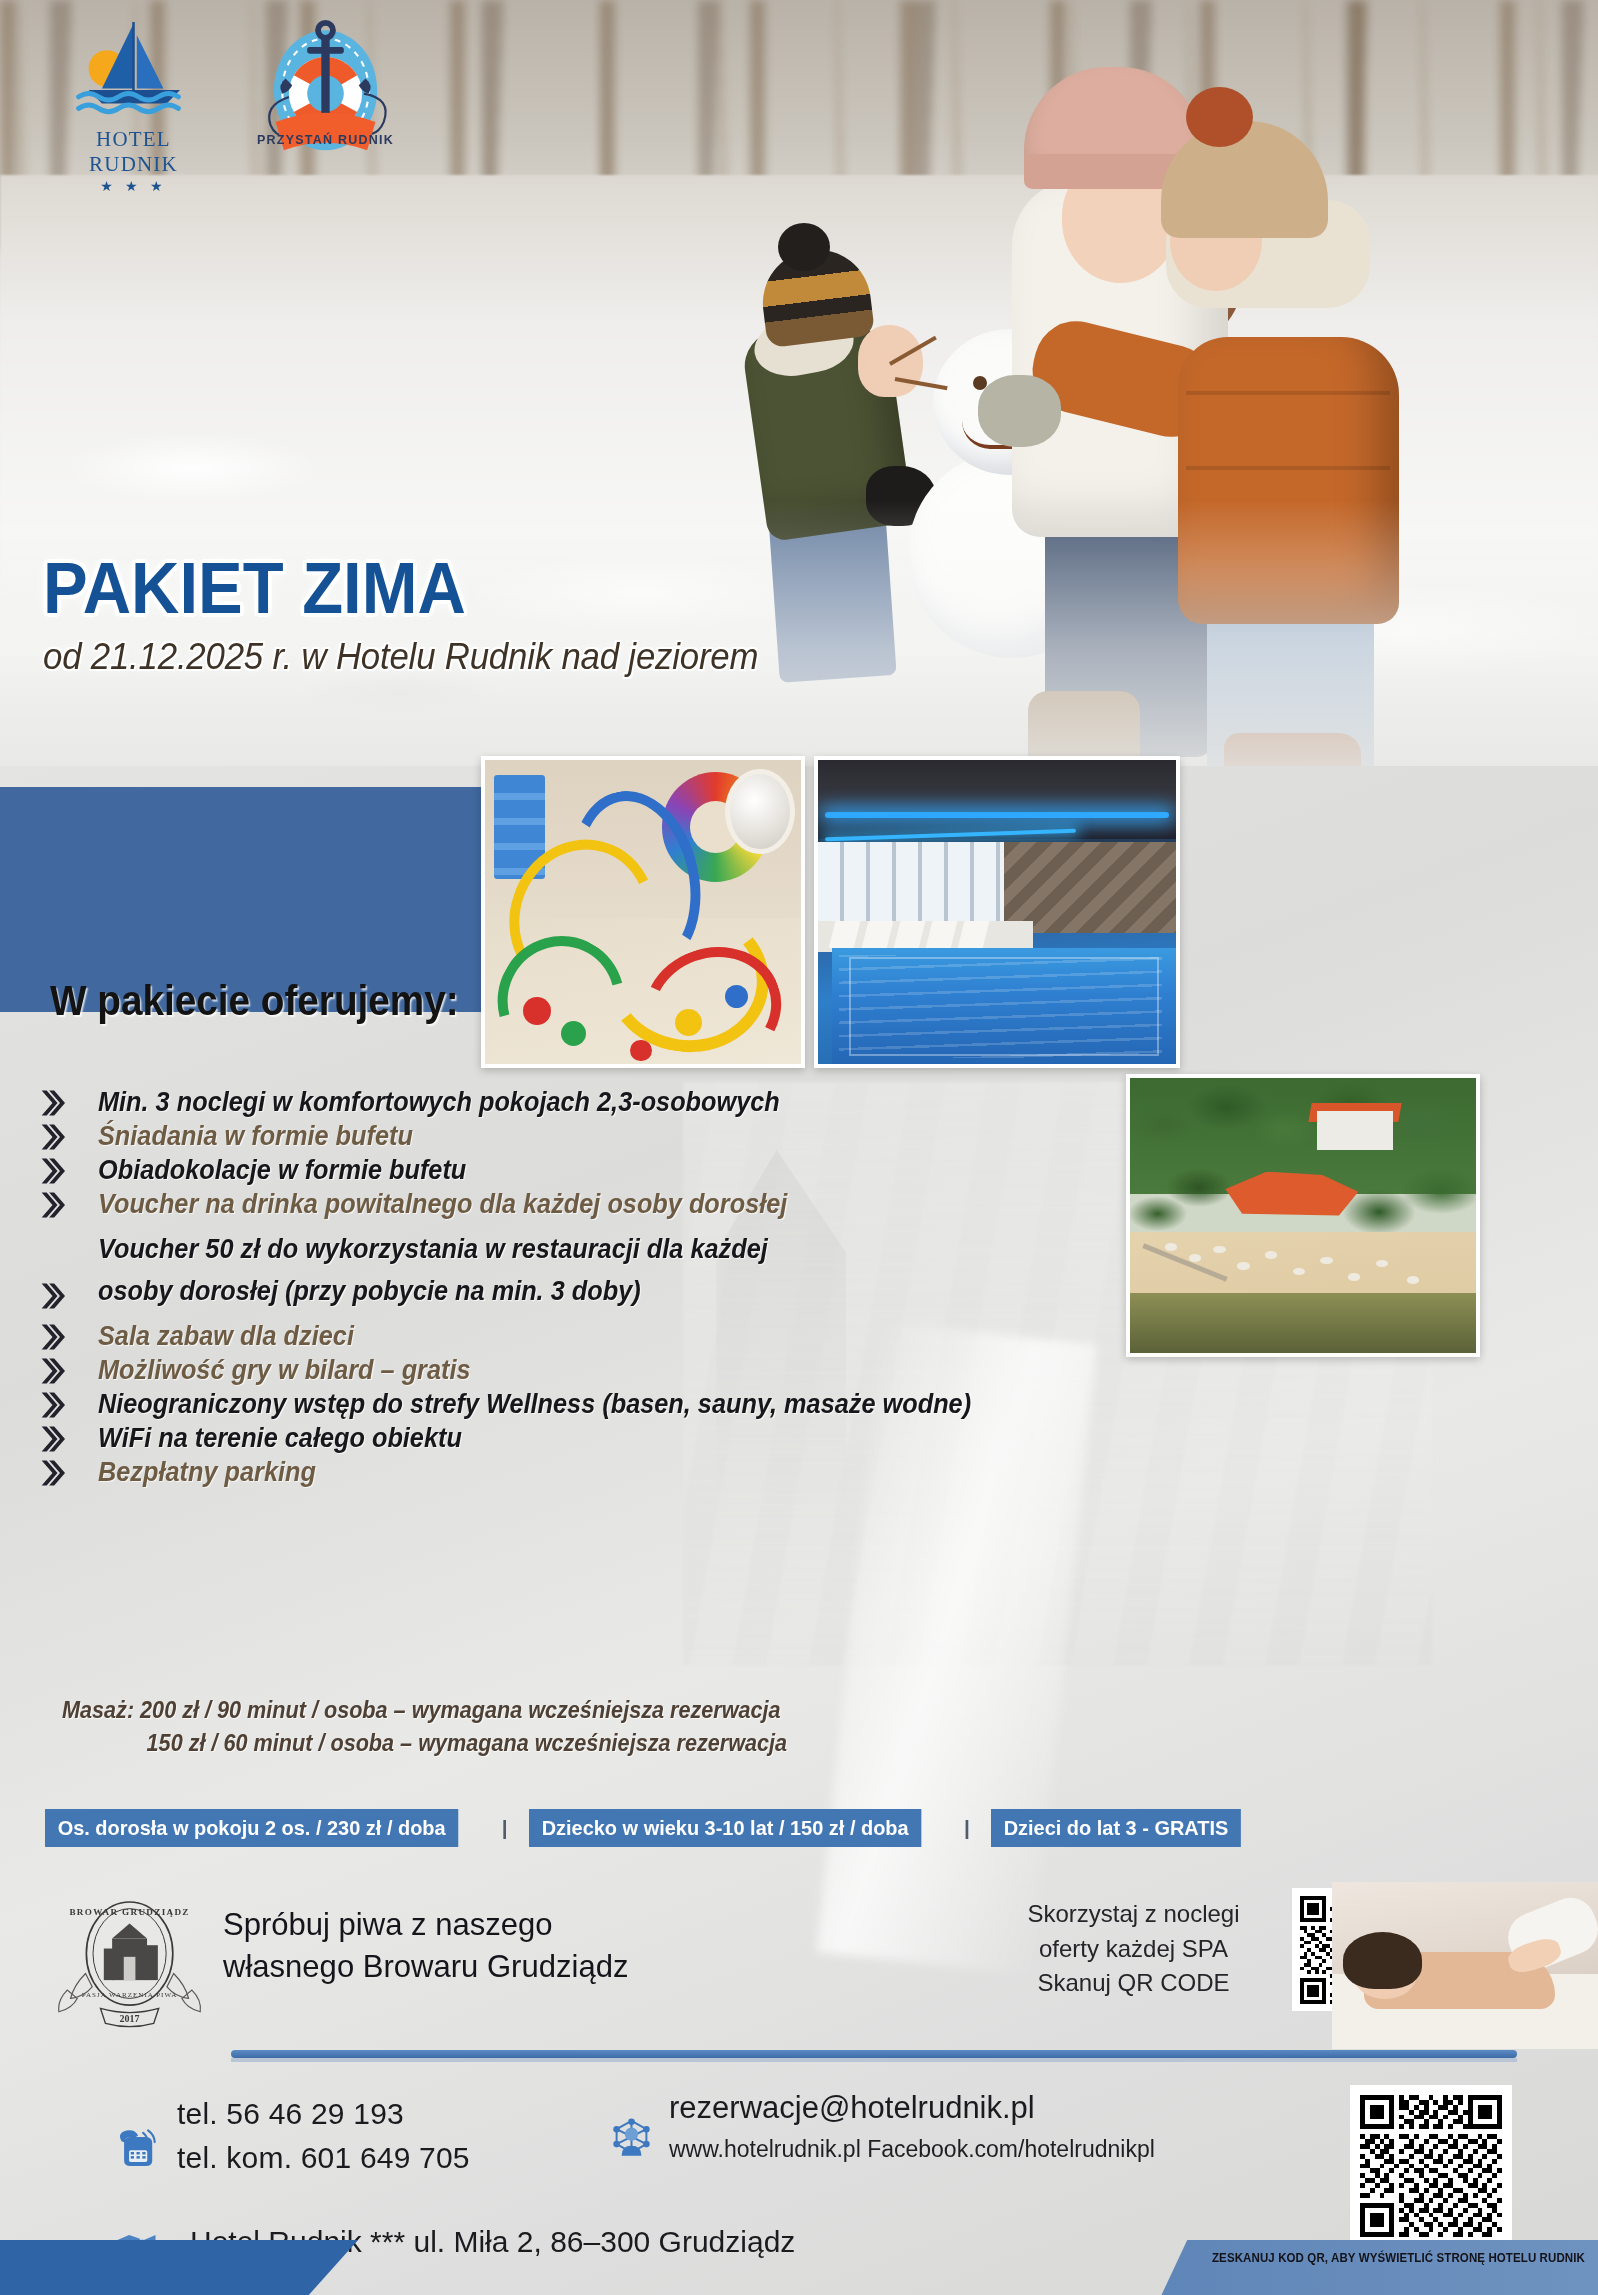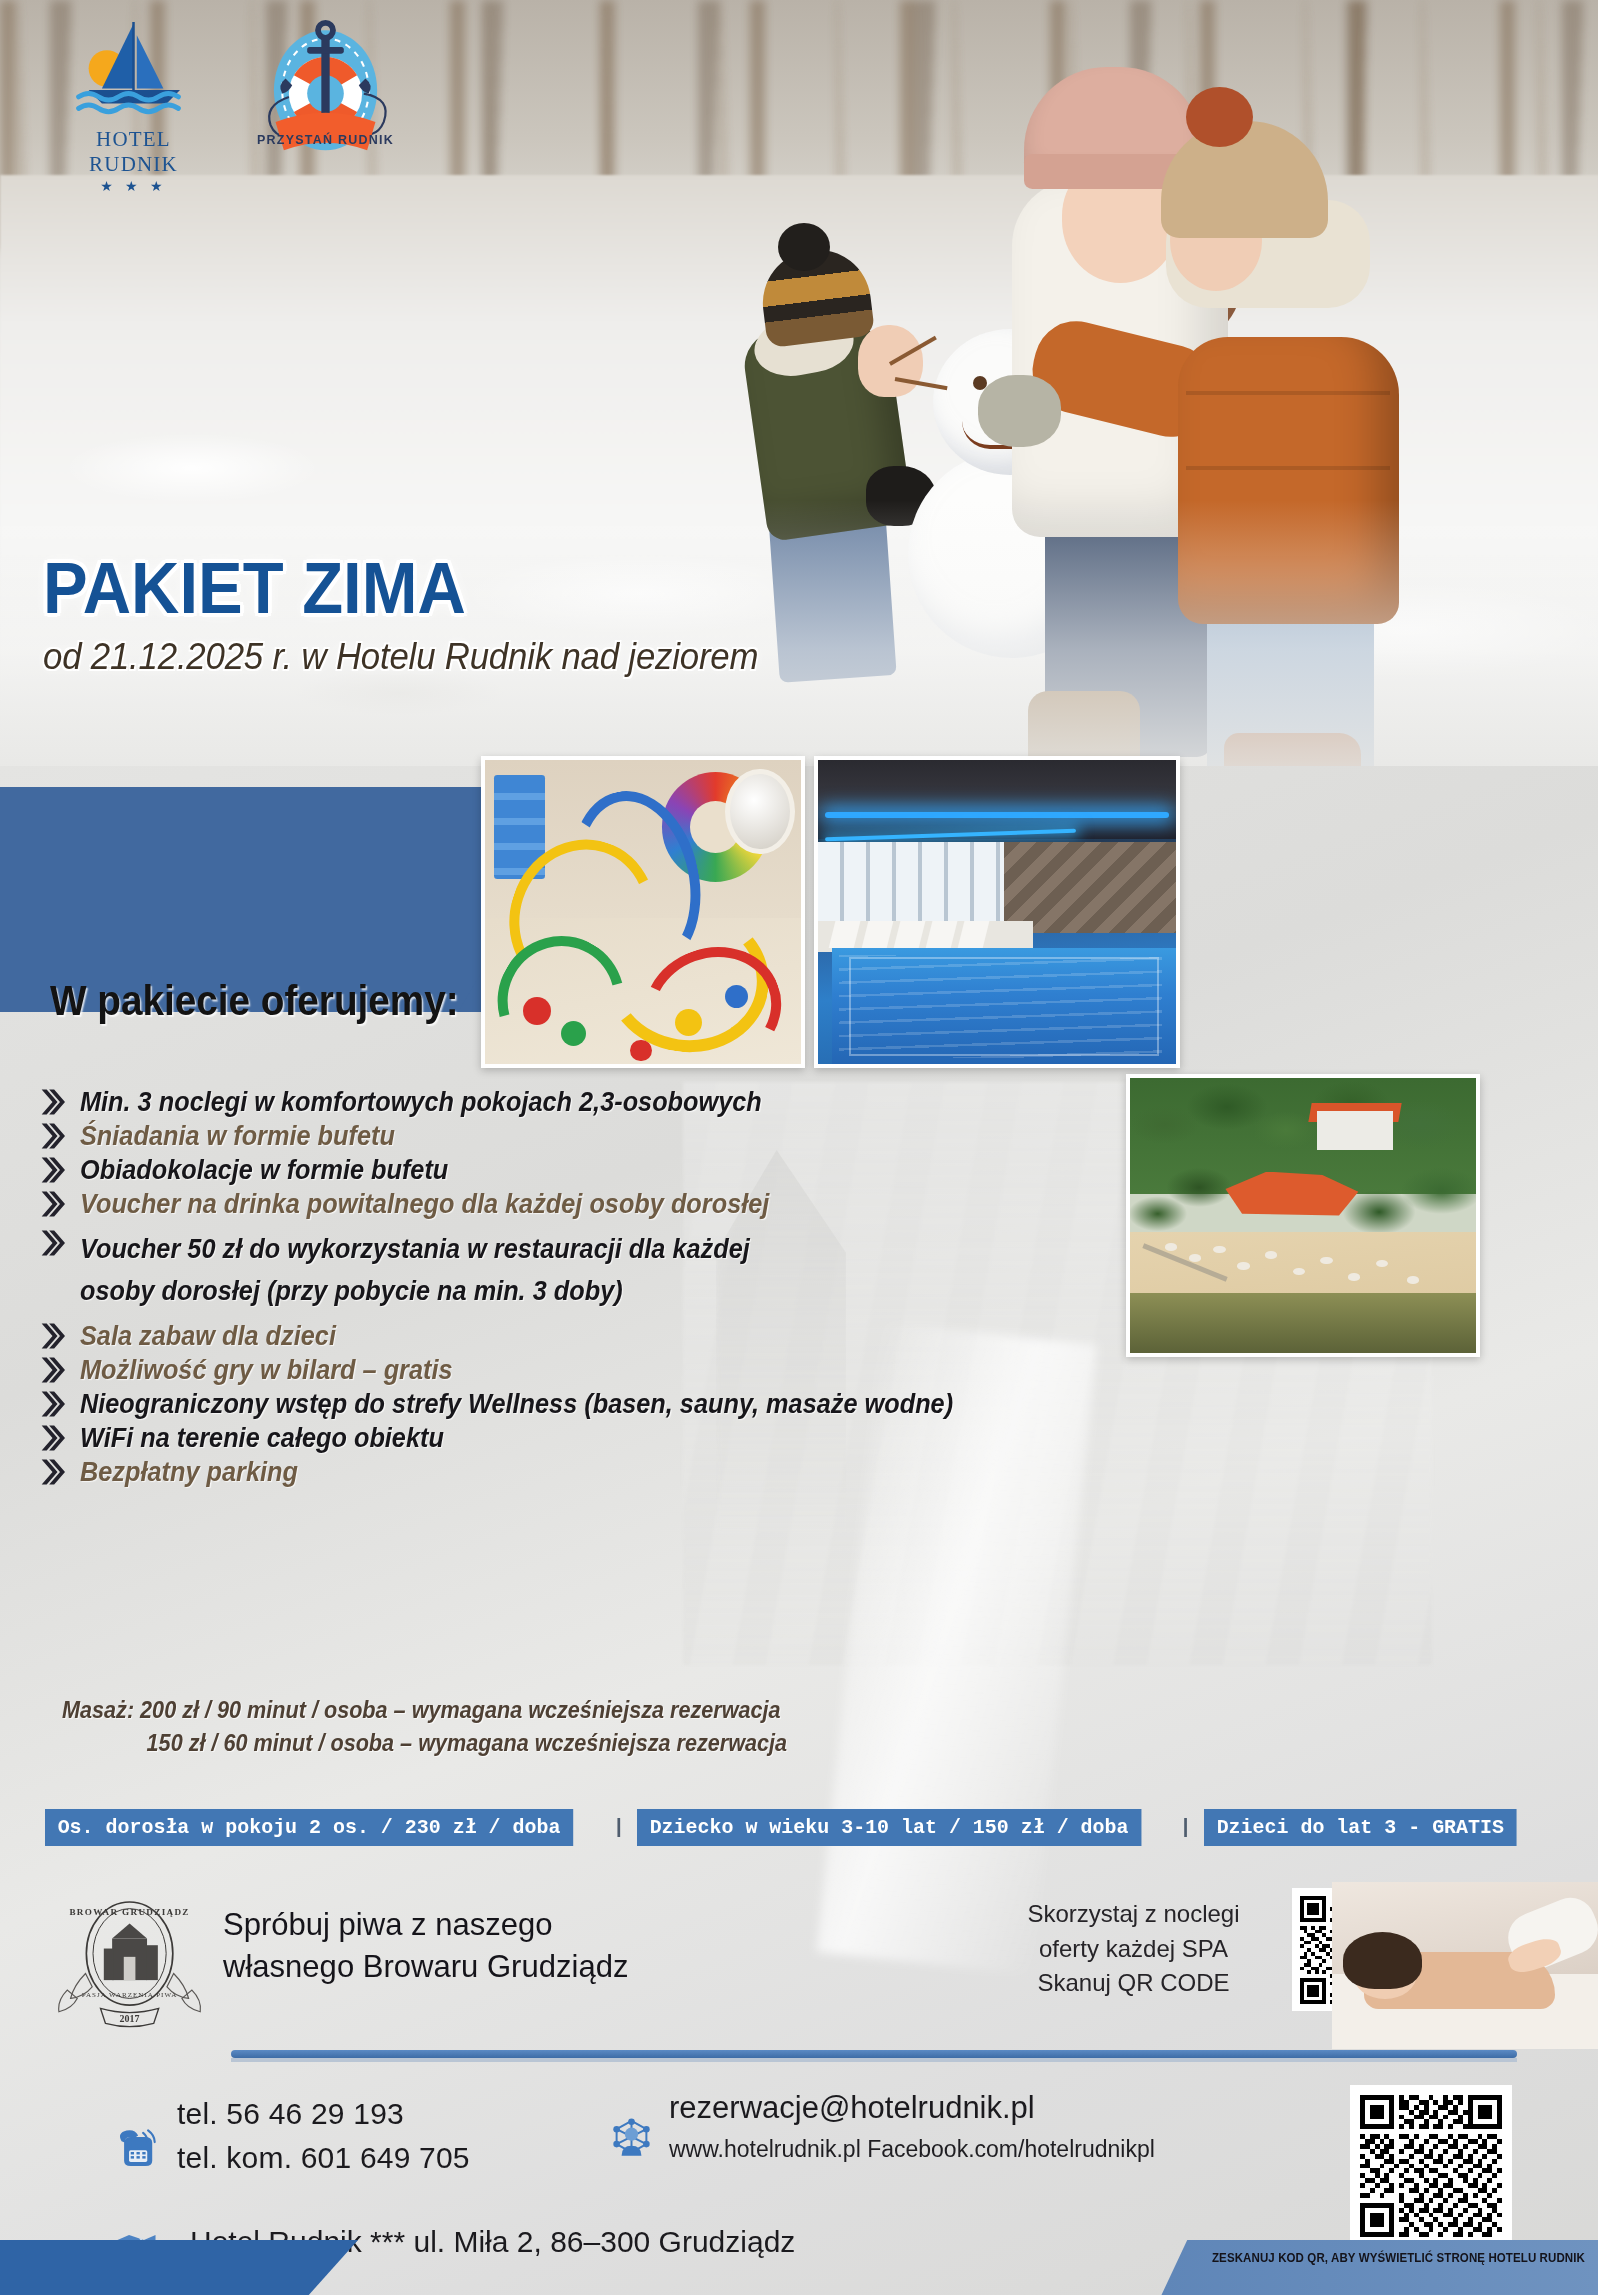--- a/index.html
+++ b/index.html
@@ -214,36 +214,36 @@
   .mas-hair { position:absolute; left:4%; top:30%; width:30%; height:34%; background:#3b2a1e; border-radius:50% 50% 40% 40%; }
   .mas-hand { position:absolute; right:14%; top:36%; width:20%; height:16%; background:#f2d0b6; border-radius:40%; transform:rotate(-18deg); }
   .mas-arm { position:absolute; right:0; top:14%; width:34%; height:34%; background:#f6f4f0; border-radius:25px; transform:rotate(-22deg); }
 
   
   .offer-head { position:absolute; left:50px; top:976px; font-size:43px; font-weight:700;
     color:#131313; transform:scaleX(.9); transform-origin:left center;
     text-shadow:1.7px 1.7px 1.7px rgba(255,255,255,.8); }
 
   .bullets { position:absolute; left:40px; top:1087px; width:1082px; }
-  .bullet { display:flex; align-items:flex-start; gap:15px; margin-bottom:3.3px; }
+  .bullet { display:flex; align-items:flex-end; gap:33px; margin-bottom:3.3px; }
   .chev { flex:0 0 auto; width:25px; height:30px; }
   .btxt { font-size:27.5px; font-style:italic; font-weight:700; line-height:1.12;
     transform:scaleX(.92); transform-origin:left center; white-space:pre-line;
     text-shadow:1.2px 1.2px 1.2px rgba(255,255,255,.75); }
   .dark  { color:#17161a; }
   .brown { color:#6e5b44; }
 
   .massage-note { position:absolute; left:62px; top:1694px; width:1157px;
     font-size:23px; font-style:italic; font-weight:700; color:#4e4034; line-height:1.42;
     transform:scaleX(.94); transform-origin:left center;
     text-shadow:1px 1px 1px rgba(255,255,255,.8); }
   .massage-note .l2 { display:block; padding-left:90px; }
 
   
-  .pricebar { position:absolute; left:45px; top:1809px; display:flex; align-items:center; gap:0;font-family:Liberation Mono, monospace; }
+  .pricebar { position:absolute; left:45px; top:1809px; display:flex; align-items:center; gap:10px; }
   .pchip { background:#4277b4; color:#fff; font-size:21px; font-weight:700; font-stretch:condensed;
     padding:6.7px 13.3px 7.5px; white-space:nowrap; transform:scaleX(.95); transform-origin:left center; }
   .psep { color:#4f5d6e; font-size:21px; font-weight:700; padding:0 11.7px; }
 
   
   .brewery-logo { position:absolute; left:57px; top:1897px; width:146px; height:133px; }
   .brewery-text { position:absolute; left:223px; top:1903px; font-size:32px; color:#15141a;
     line-height:1.32; transform:scaleX(.97); transform-origin:left center; }
 
   .spa-text { position:absolute; left:996px; top:1897px; font-size:24px; color:#262428;

